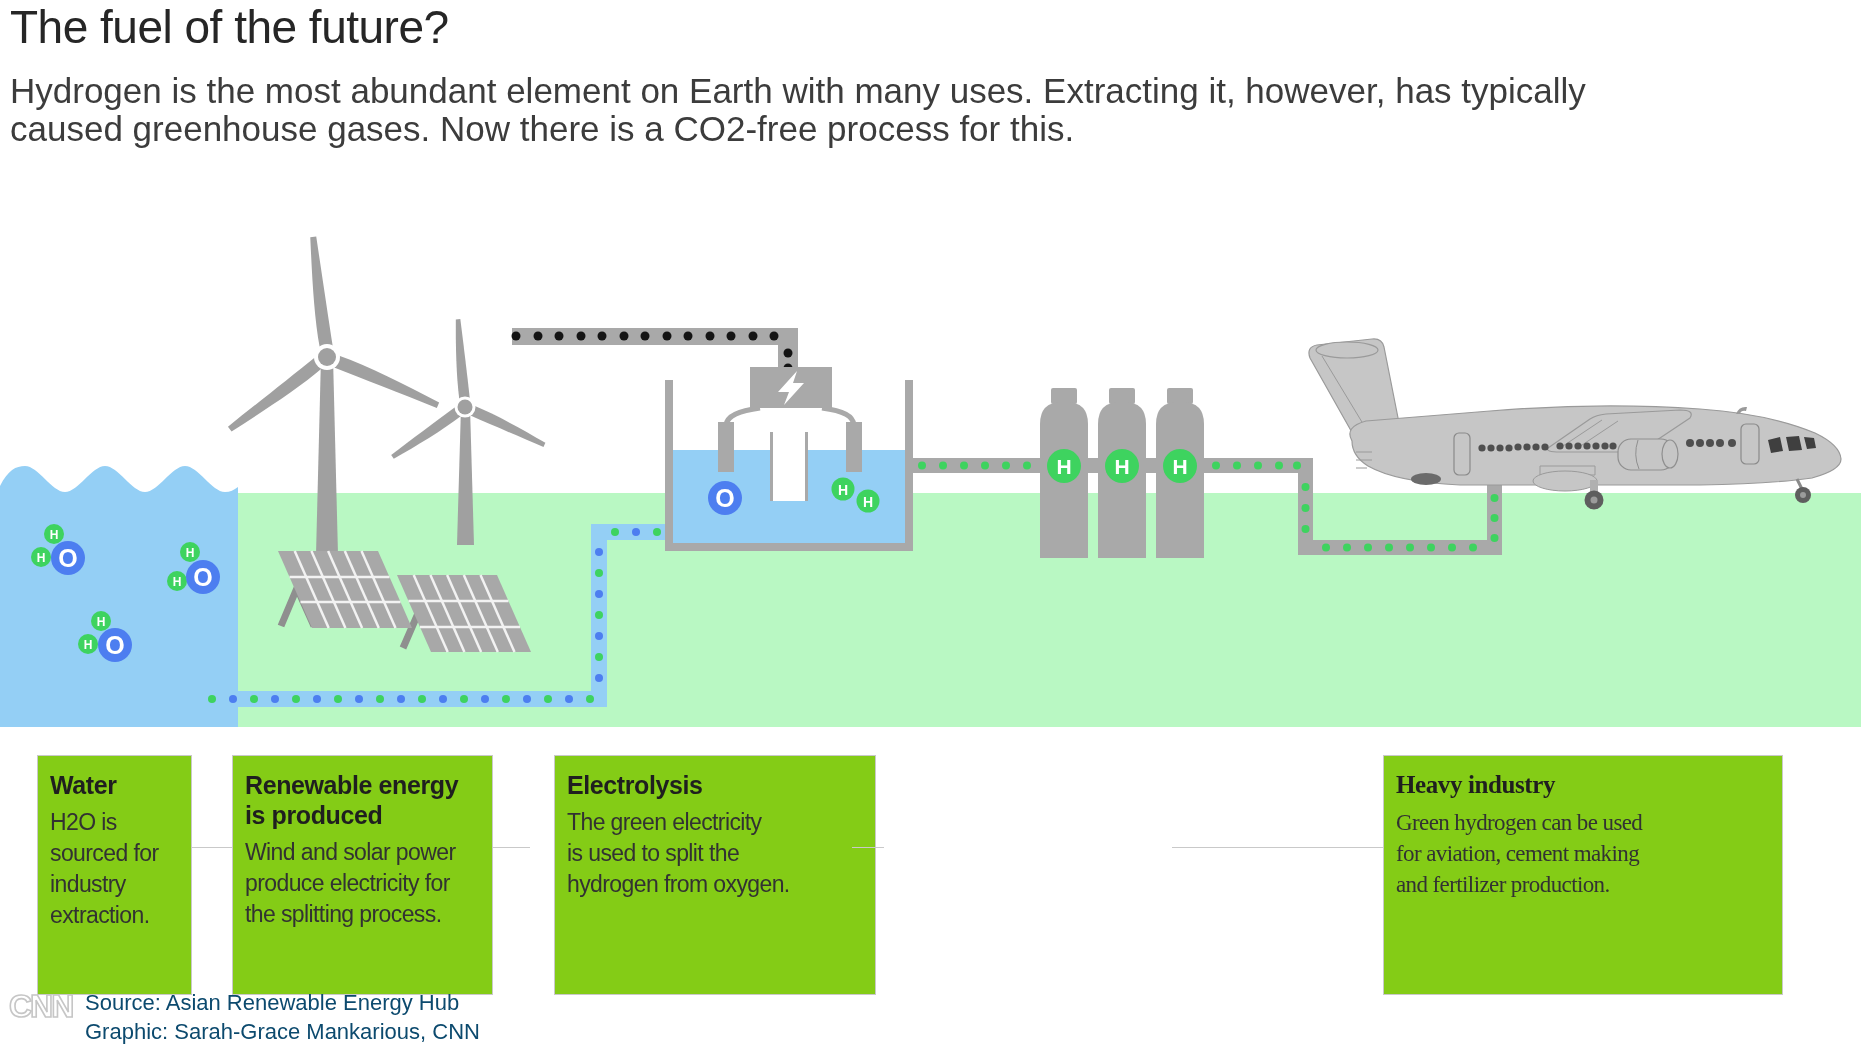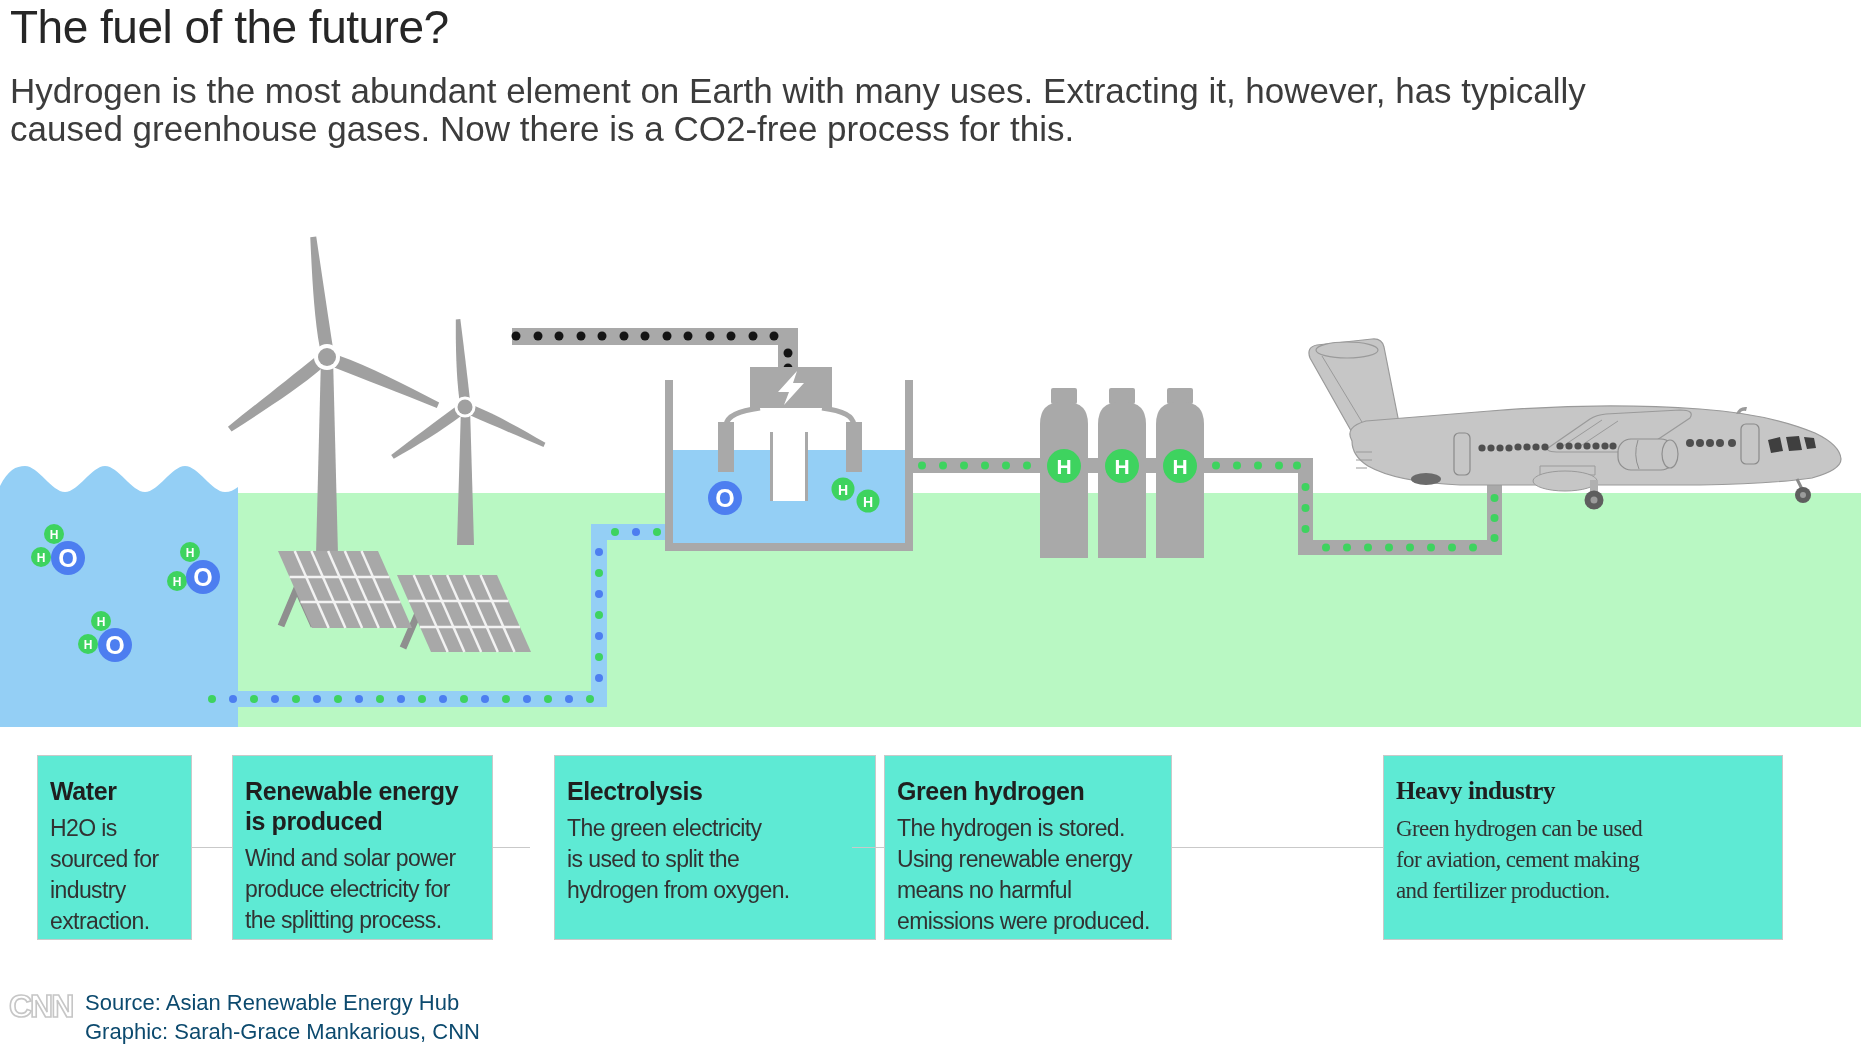--- a/index.html
+++ b/index.html
@@ -3,22 +3,22 @@
 <meta charset="utf-8">
 <style>
   html,body{margin:0;padding:0;background:#fff;}
   .canvas{position:relative;width:1861px;height:1050px;background:#fff;overflow:hidden;
           font-family:"Liberation Sans",sans-serif;}
   .title{position:absolute;left:10px;top:0px;font-size:46px;letter-spacing:-0.5px;
          color:#262626;font-weight:400;}
   .subtitle{position:absolute;left:10px;top:72px;font-size:35px;line-height:38px;
             color:#3c3c3c;white-space:pre-line;}
   .diagram{position:absolute;left:0;top:185px;}
-  .step{position:absolute;top:755px;height:185px;background:#5eead4;border:1px solid #c9c9c9;
-        box-sizing:border-box;padding:20px 12px 0 12px;}
+  .step{position:absolute;top:755px;height:240px;background:#84cc16;border:1px solid #c9c9c9;
+        box-sizing:border-box;padding:14px 12px 0 12px;}
   .step-title{font-size:25px;line-height:30px;font-weight:bold;color:#1f1f1f;
               white-space:pre;letter-spacing:-0.4px;margin-bottom:7px;}
   .step-body{font-size:23px;line-height:31px;color:#323232;white-space:pre;letter-spacing:-0.6px;}
   .connector{position:absolute;top:847px;height:1px;background:#c9c9c9;}
   .box1{left:37px;width:155px;}
   .box2{left:232px;width:261px;}
   .box3{left:554px;width:322px;}
   .box4{left:884px;width:288px;}
   .box5{left:1383px;width:400px;font-family:Liberation Serif, serif;}
   .conn1{left:192px;width:40px;}
@@ -328,27 +328,20 @@
 the splitting process.</div>
   </div>
   <div class="connector conn2"></div>
   <div class="step box3">
     <div class="step-title">Electrolysis</div>
     <div class="step-body">The green electricity
 is used to split the
 hydrogen from oxygen.</div>
   </div>
   <div class="connector conn3"></div>
-  <div class="step box4">
-    <div class="step-title">Green hydrogen</div>
-    <div class="step-body">The hydrogen is stored.
-Using renewable energy
-means no harmful
-emissions were produced.</div>
-  </div>
   <div class="connector conn4"></div>
   <div class="step box5">
     <div class="step-title">Heavy industry</div>
     <div class="step-body">Green hydrogen can be used
 for aviation, cement making
 and fertilizer production.</div>
   </div>
 
   <svg class="footer-logo" width="70" height="34">
     <text x="1" y="27" font-family="Liberation Sans, sans-serif" font-size="32" font-weight="bold" fill="none" stroke="#c6c6c6" stroke-width="1.6" letter-spacing="-2">CNN</text>

